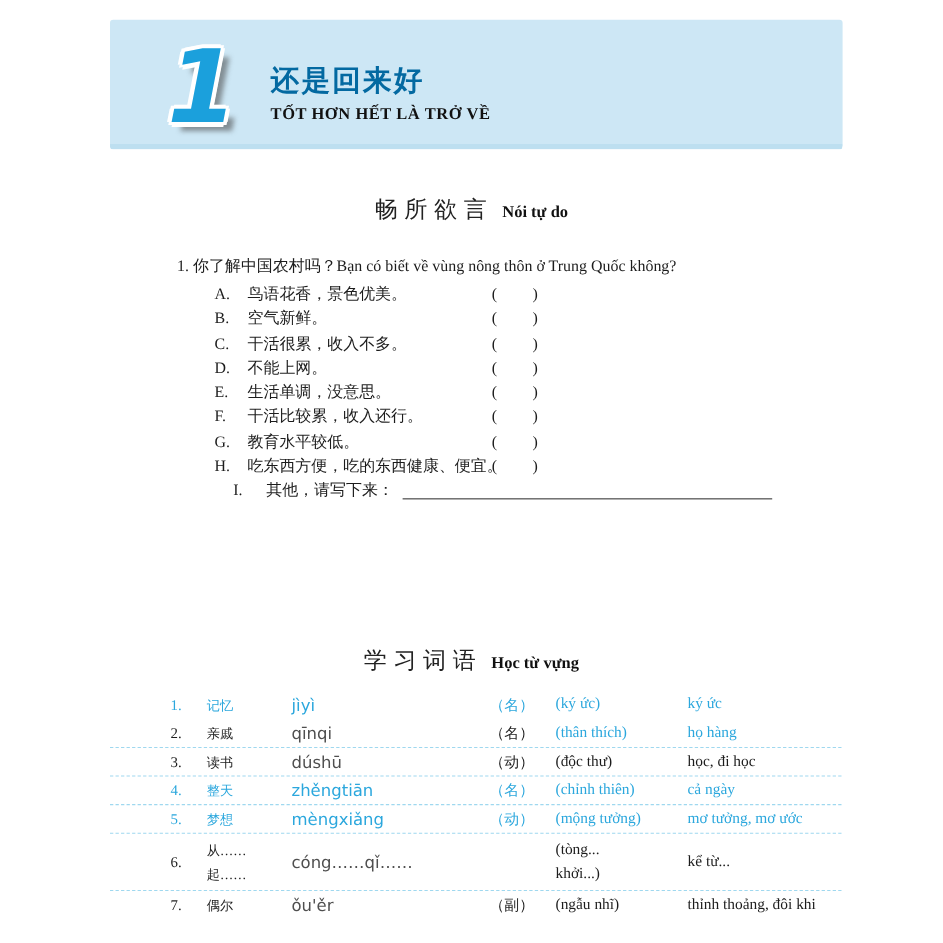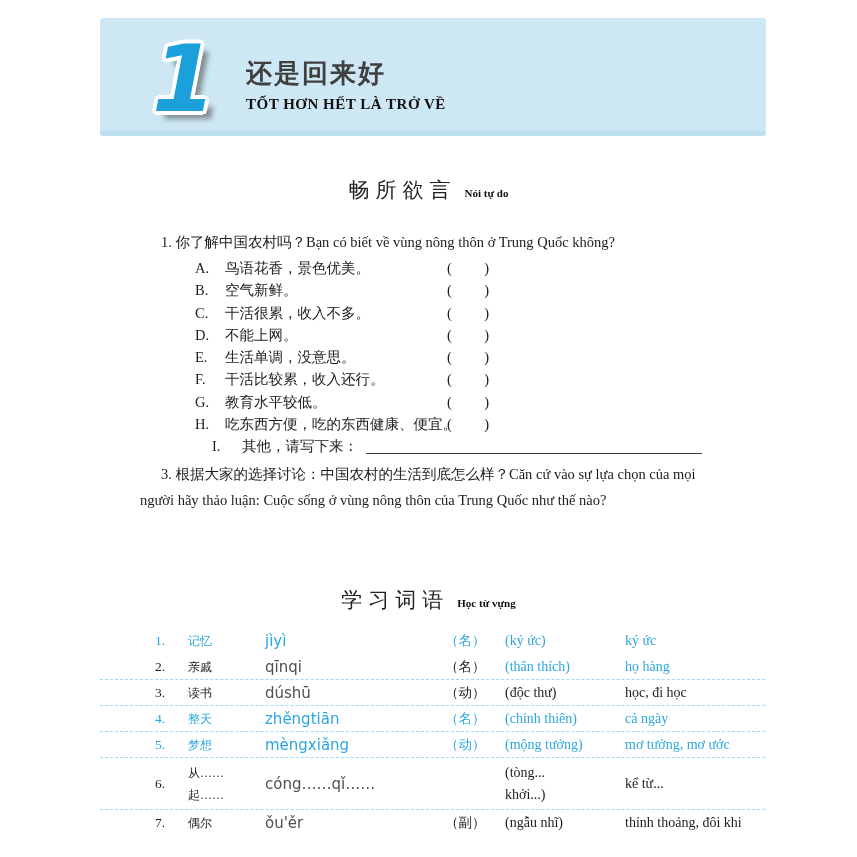--- a/index.html
+++ b/index.html
@@ -11,28 +11,28 @@
   .band { position:absolute; left:100px; top:18px; width:666px; height:118px;
           background:#cde7f5; border-bottom:5px solid #bddff0; border-radius:3px; }
   .num1 { position:absolute; left:52px; top:16px;
           font-family:"DejaVu Sans", sans-serif; font-weight:bold; font-style:italic;
           font-size:92px; line-height:1; color:#1ba0dc;
           text-shadow:-3px -3px 0 #fff, 3px -3px 0 #fff, -3px 3px 0 #fff, 3px 3px 0 #fff,
                       -4px 0 0 #fff, 4px 0 0 #fff, 0 -4px 0 #fff, 0 4px 0 #fff,
                       8px 8px 5px rgba(70,70,70,.55); }
   .band-titles { position:absolute; left:146px; top:38px; }
   .band-cn { font-family:Liberation Mono, monospace; font-weight:bold; font-size:26px;
-             letter-spacing:2px; color:#404040; }
+             letter-spacing:2px; color:#0369a1; }
   .band-vi { font-family:"Liberation Serif", serif; font-weight:bold; font-size:15px;
              margin-top:5px; letter-spacing:.5px; color:#111; }
 
   
   .sec-title { position:absolute; width:100%; text-align:center; }
   .sec-title .cn { font-family:"DejaVu Sans", sans-serif; font-size:21px; letter-spacing:6px; color:#222;margin-top:28px; }
-  .sec-title .vi { font-family:"Liberation Serif", serif; font-weight:bold; font-size:11px;
+  .sec-title .vi { font-family:"Liberation Serif", serif; font-weight:bold; font-size:15px;
                    margin-left:8px; color:#111; }
   #sec1-title { top:176px; }
   #sec2-title { top:586px; }
 
   
   .bodytext { position:absolute; left:140px; width:582px; top:229px;
               font-size:14.5px; line-height:26px; }
   .q { text-indent:21px; }
 
   .options { margin-left:55px; margin-top:2px; }
@@ -139,21 +139,20 @@
             <span>)</span>
           </span>
       </div>
       <div class="opt-i">
         <span class="opt-label">I.</span>
           <span>其他，请写下来：</span>
         <span class="fill-line"></span>
       </div>
     </div>
 
-    <p class="q q3">3. 根据大家的选择讨论：中国农村的生活到底怎么样？Căn cứ vào sự lựa chọn của mọi người hãy thảo luận: Cuộc sống ở vùng nông thôn của Trung Quốc như thế nào?</p>
   </div>
 
   <div class="sec-title" id="sec2-title">
     <span class="cn">学习词语</span><span class="vi">Học từ vựng</span>
   </div>
 
   <div class="vocab">
 
     <div class="vtable">
       <div class="vrow">

